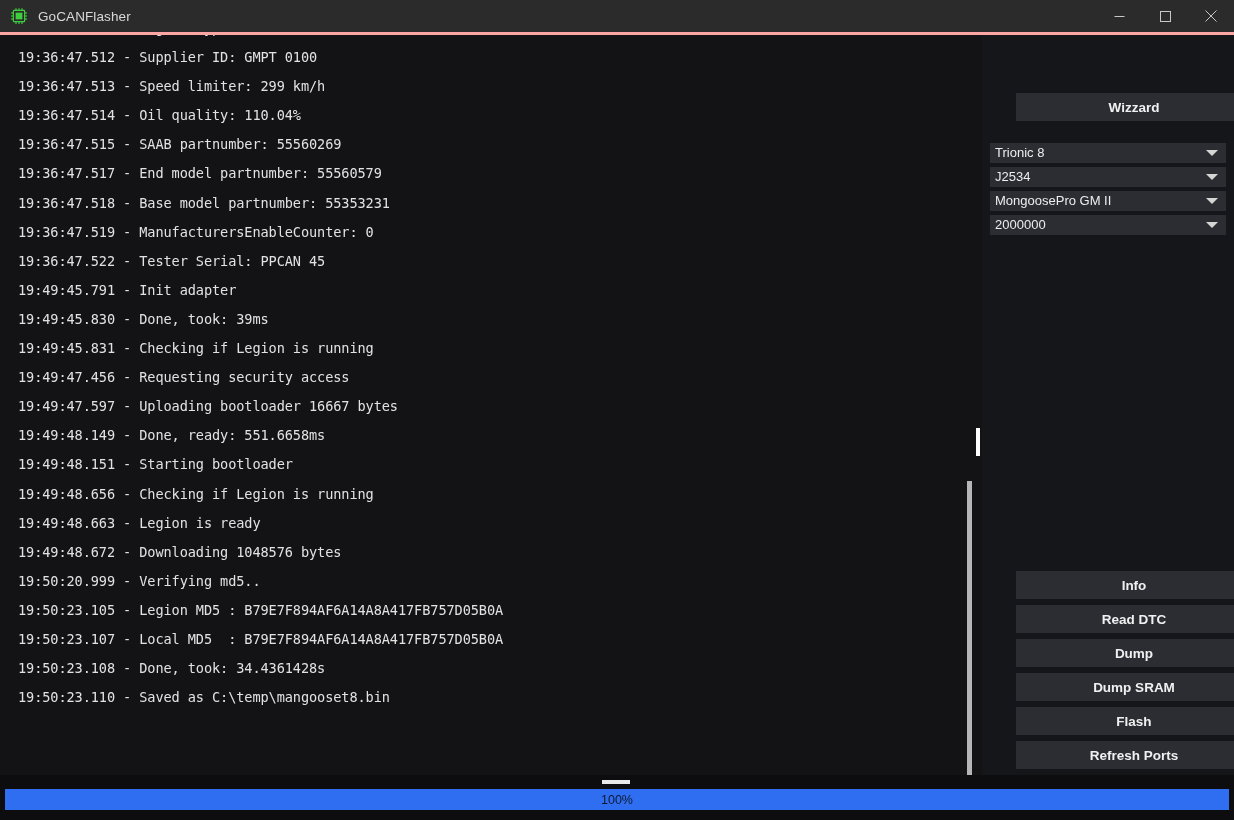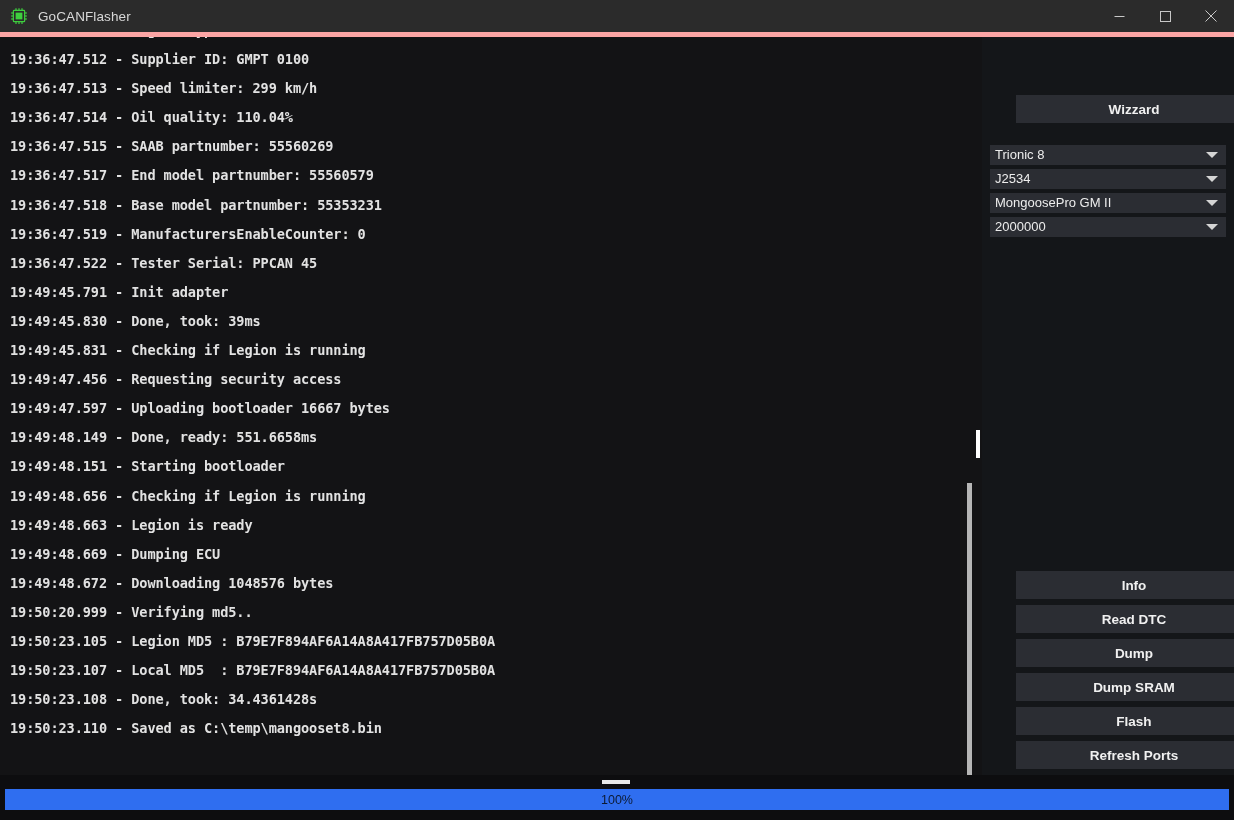--- a/index.html
+++ b/index.html
@@ -24,21 +24,21 @@
   }
 
   
   .titlebar {
     height: 32px;
     min-height: 32px;
     background: #2b2b2b;
     display: flex;
     align-items: center;
     position: relative;
-    border-bottom: 5px solid #fca5a5;
+    border-bottom: 3px solid #fca5a5;
   }
   .title-icon {
     width: 18px;
     height: 18px;
     margin-left: 10px;
     margin-right: 10px;
     flex: 0 0 auto;
     display: block;
   }
   .title-text {
@@ -77,23 +77,22 @@
     width: 982px;
     min-width: 982px;
     background: #131315;
     overflow: hidden;
   }
   .log-inner {
     position: absolute;
     left: 0;
     top: -21px;
     width: 960px;
-    padding-left: 10px;
-    box-sizing: border-box;
-    font-weight: bold;
+    padding-left: 18px;
+    box-sizing: border-box;
   }
   .log-line {
     height: 29.1px;
     line-height: 29.1px;
     font-family: "DejaVu Sans Mono", "Liberation Mono", monospace;
     font-size: 13.6px;
     color: #e2e2e2;
     white-space: pre;
     letter-spacing: -0.1px;
   }
@@ -275,21 +274,20 @@
           <div class="log-line">19:36:47.522 - Tester Serial: PPCAN 45</div>
           <div class="log-line">19:49:45.791 - Init adapter</div>
           <div class="log-line">19:49:45.830 - Done, took: 39ms</div>
           <div class="log-line">19:49:45.831 - Checking if Legion is running</div>
           <div class="log-line">19:49:47.456 - Requesting security access</div>
           <div class="log-line">19:49:47.597 - Uploading bootloader 16667 bytes</div>
           <div class="log-line">19:49:48.149 - Done, ready: 551.6658ms</div>
           <div class="log-line">19:49:48.151 - Starting bootloader</div>
           <div class="log-line">19:49:48.656 - Checking if Legion is running</div>
           <div class="log-line">19:49:48.663 - Legion is ready</div>
-          <div class="log-line">19:49:48.669 - Dumping ECU</div>
           <div class="log-line">19:49:48.672 - Downloading 1048576 bytes</div>
           <div class="log-line">19:50:20.999 - Verifying md5..</div>
           <div class="log-line">19:50:23.105 - Legion MD5 : B79E7F894AF6A14A8A417FB757D05B0A</div>
           <div class="log-line">19:50:23.107 - Local MD5  : B79E7F894AF6A14A8A417FB757D05B0A</div>
           <div class="log-line">19:50:23.108 - Done, took: 34.4361428s</div>
           <div class="log-line">19:50:23.110 - Saved as C:\temp\mangooset8.bin</div>
         </div>
       <div class="v-thumb-top"></div>
       <div class="v-track-lower"></div>
     </div>

